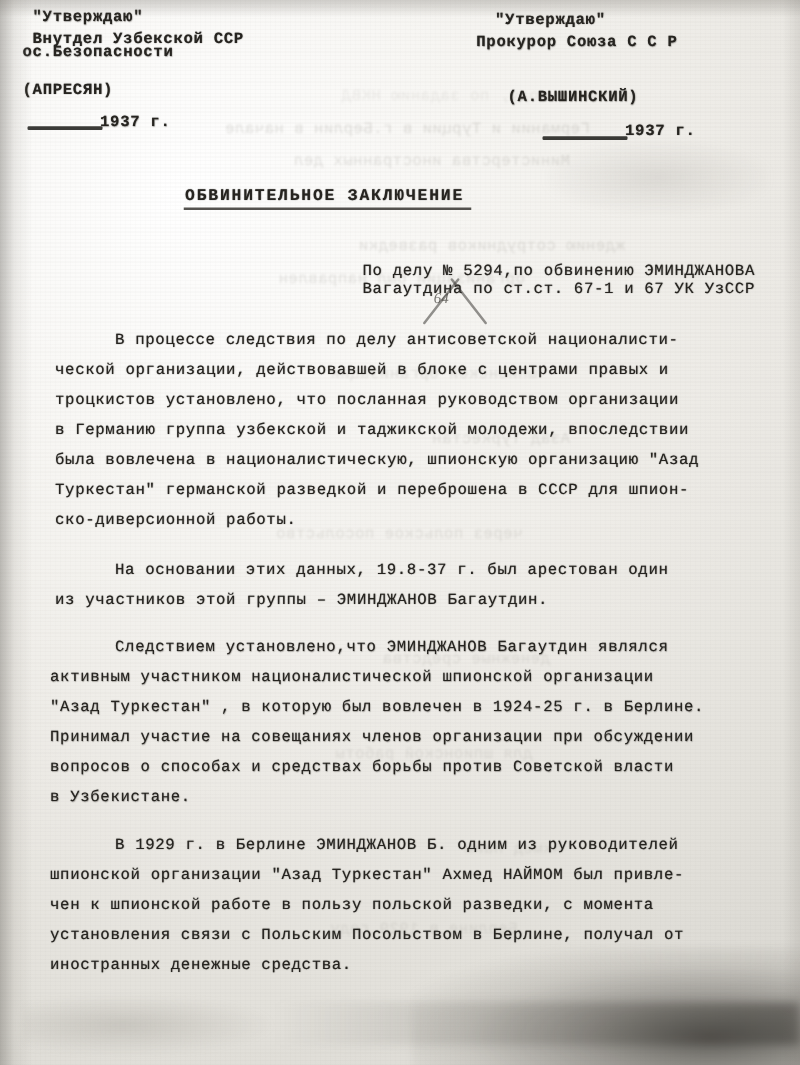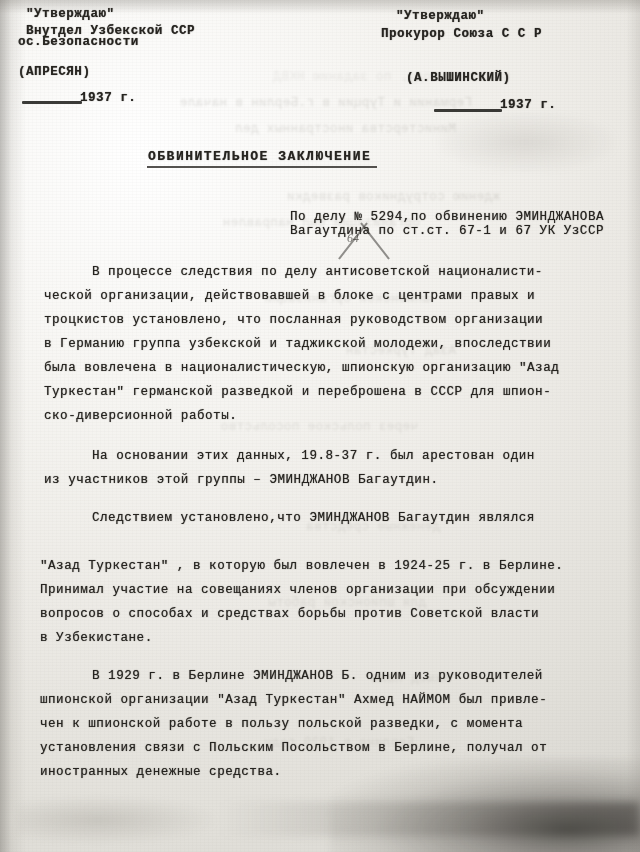--- a/index.html
+++ b/index.html
@@ -194,20 +194,21 @@
     <div class="t" style="left:44px;  top:314px;">троцкистов установлено, что посланная руководством организации</div>
     <div class="t" style="left:44px;  top:338px;">в Германию группа узбекской и таджикской молодежи,  впоследствии</div>
     <div class="t" style="left:44px;  top:362px;">была вовлечена в  националистическую, шпионскую организацию "Азад</div>
     <div class="t" style="left:44px;  top:386px;">Туркестан" германской разведкой и переброшена в СССР для шпион-</div>
     <div class="t" style="left:44px;  top:410px;">ско-диверсионной работы.</div>
 
     <div class="t" style="left:92px;  top:450px;">На основании этих данных, 19.8-37 г. был арестован один</div>
     <div class="t" style="left:44px;  top:474px;">из участников этой группы – ЭМИНДЖАНОВ Багаутдин.</div>
 
     <div class="t" style="left:92px;  top:512px;">Следствием установлено,что ЭМИНДЖАНОВ Багаутдин являлся</div>
+    <div class="t" style="left:40px;  top:536px;">активным участником националистической шпионской организации</div>
     <div class="t" style="left:40px;  top:560px;">"Азад Туркестан" , в которую был вовлечен в 1924-25 г. в Берлине.</div>
     <div class="t" style="left:40px;  top:584px;">Принимал участие на совещаниях членов организации при обсуждении</div>
     <div class="t" style="left:40px;  top:608px;">вопросов о способах и средствах борьбы против Советской власти</div>
     <div class="t" style="left:40px;  top:632px;">в Узбекистане.</div>
 
     <div class="t" style="left:92px;  top:670px;">В 1929 г. в Берлине ЭМИНДЖАНОВ  Б. одним из руководителей</div>
     <div class="t" style="left:40px;  top:694px;">шпионской организации "Азад Туркестан" Ахмед НАЙМОМ был привле-</div>
     <div class="t" style="left:40px;  top:718px;">чен к  шпионской работе  в пользу польской разведки, с момента</div>
     <div class="t" style="left:40px;  top:742px;">установления связи с Польским Посольством в Берлине, получал от</div>
     <div class="t" style="left:40px;  top:766px;">иностранных денежные средства.</div>

